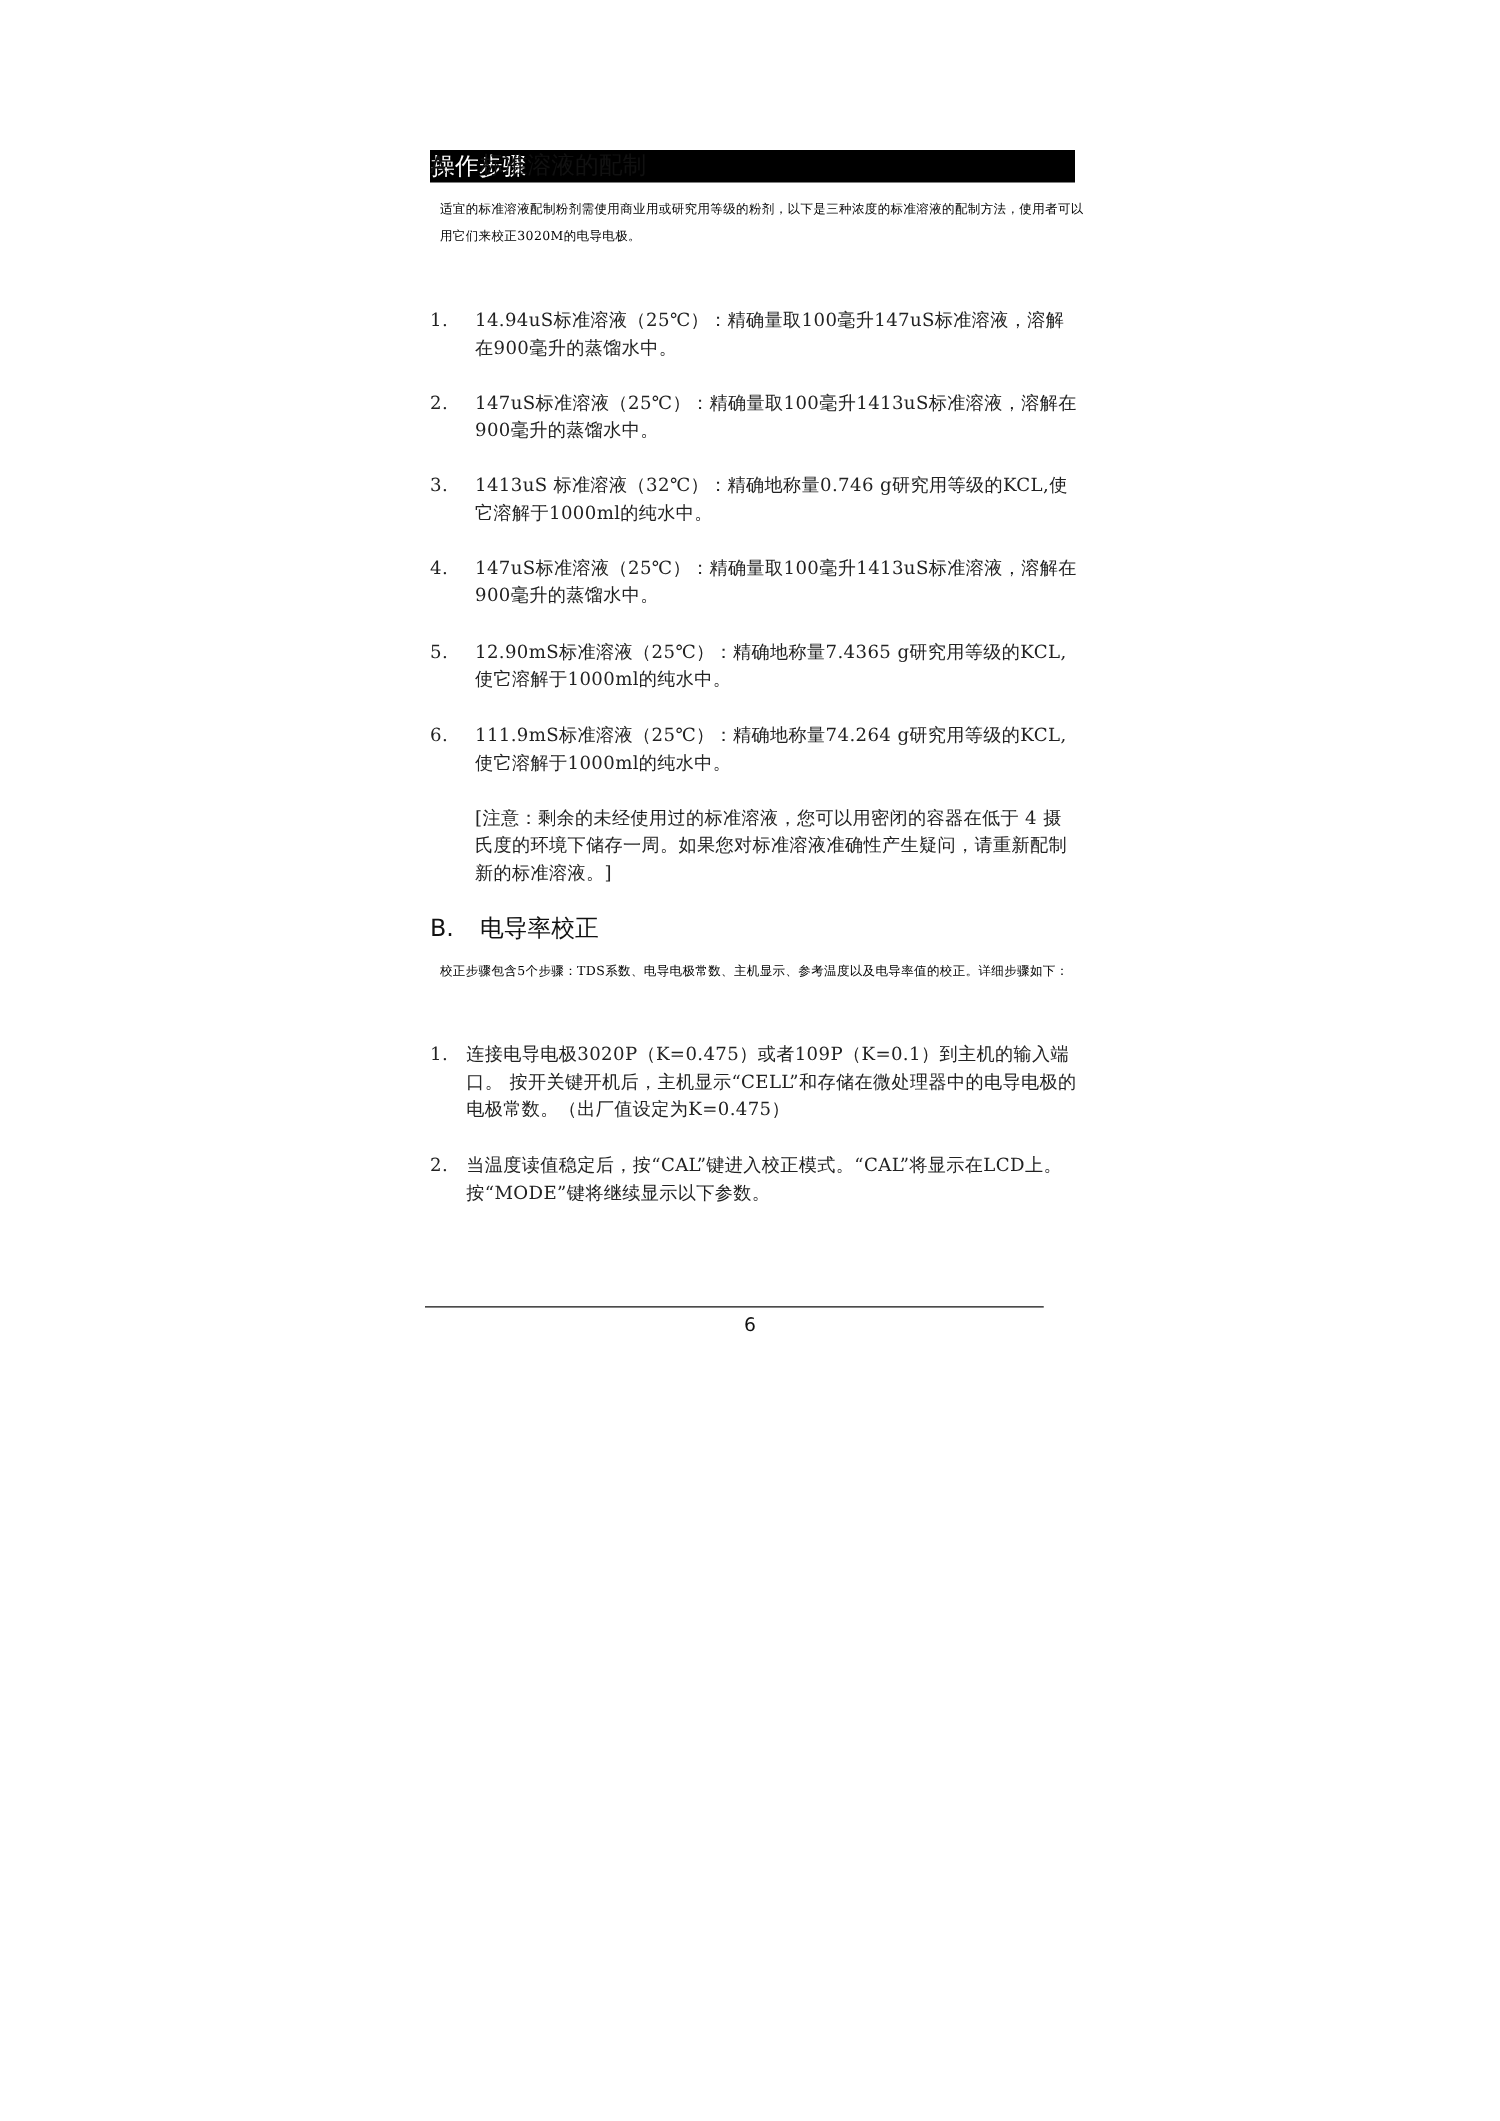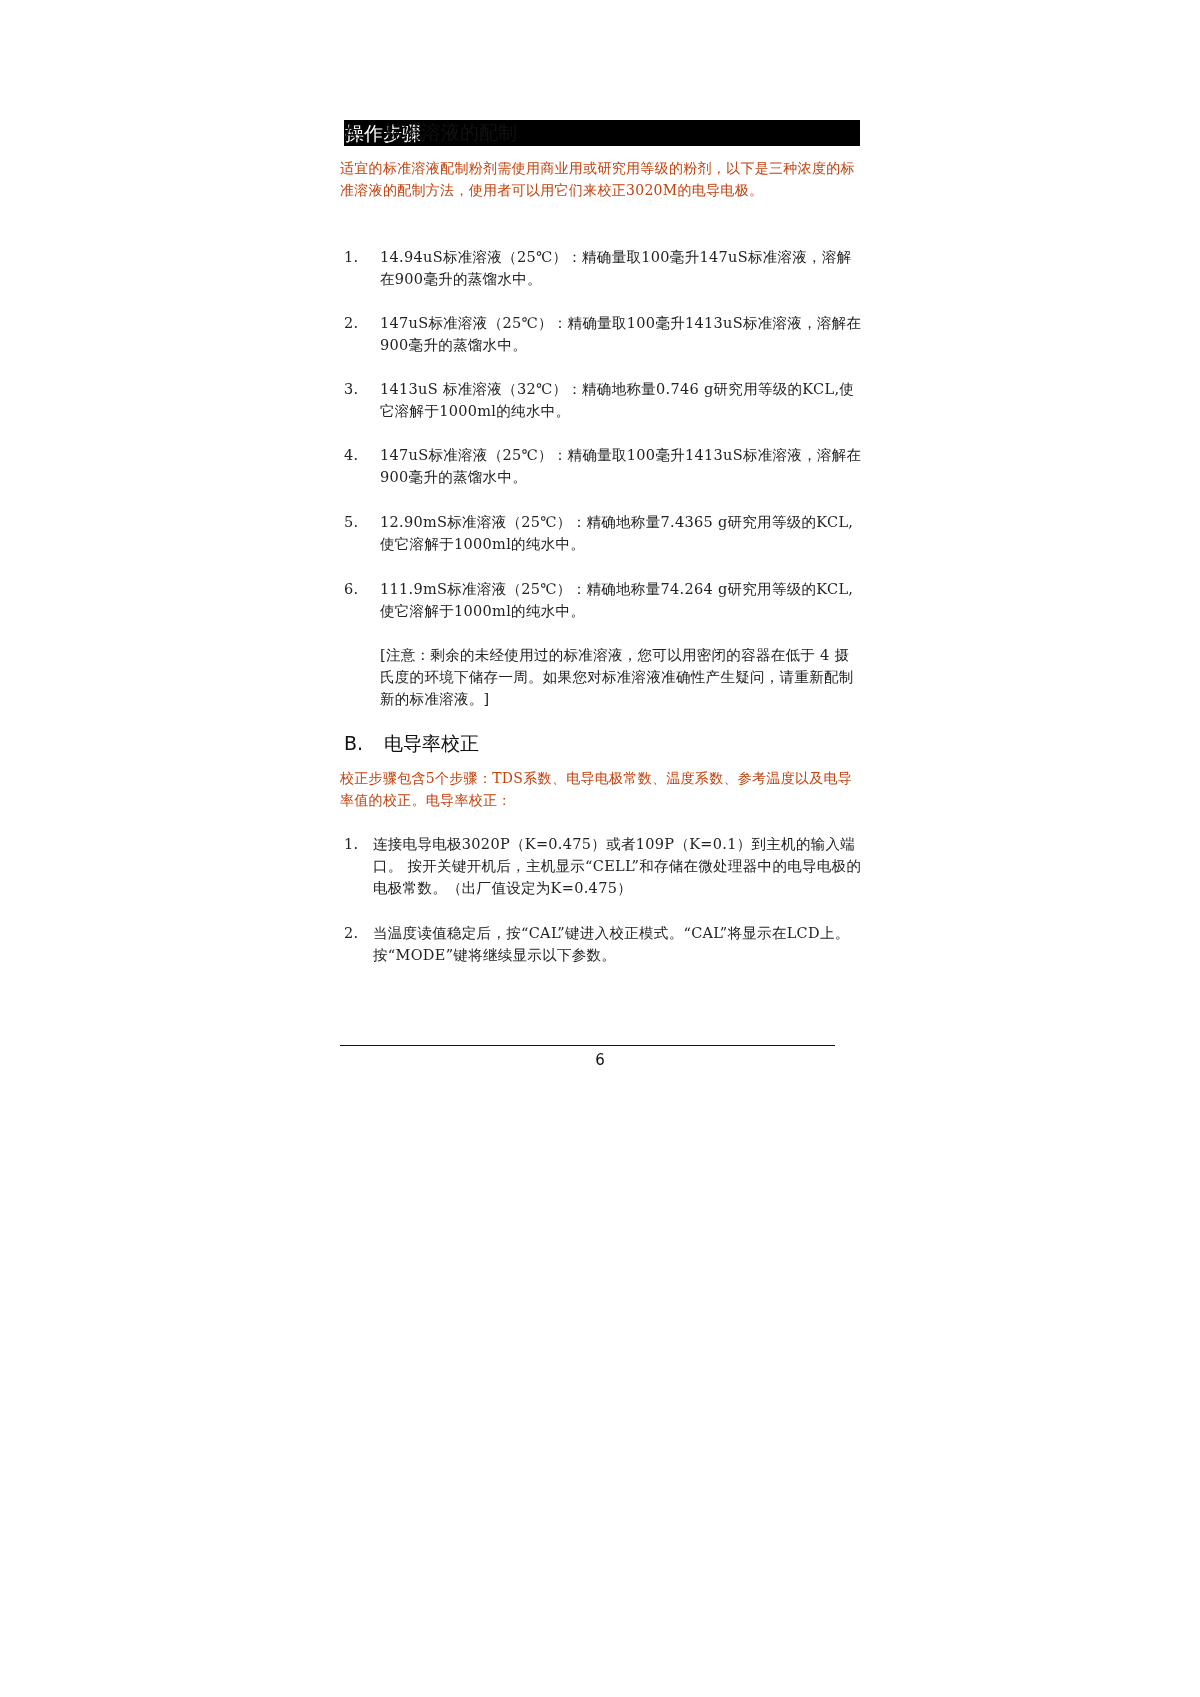--- a/index.html
+++ b/index.html
@@ -16,22 +16,22 @@
       font-size: 19px; line-height: 26px; padding-left: 1px; box-sizing: border-box; margin-top: 48px;
     }
     .section-heading {
       position: absolute; left: 344px;
       font-family: "DejaVu Sans", "Liberation Sans", sans-serif;
       font-size: 19px; line-height: 24px; color: #111;
     }
     .section-heading .letter { display: inline-block; width: 40px; }
     .section-heading .title { text-decoration-thickness: 2px; text-underline-offset: 3px; }
     .para {
-      position: absolute; left: 340px; width: 520px;
-      font-size: 14px; line-height: 22px; color: #c2410c;
+      position: absolute; left: 352px; width: 520px;
+      font-size: 10px; line-height: 22px; color: #000000;
       letter-spacing: 0.3px;
     }
     .item {
       position: absolute; left: 344px; width: 520px;
       font-size: 14.5px; line-height: 22px; color: #222; letter-spacing: 0.3px;
     }
     .item .num { position: absolute; left: 0; top: 0; }
     .item .body { margin-left: 36px; display: block; }
     .item.b .body { margin-left: 29px; }
     .note {
@@ -92,21 +92,21 @@
     <span class="num">6.</span>
     <span class="body">111.9mS标准溶液（25℃）：精确地称量74.264 g研究用等级的KCL,使它溶解于1000ml的纯水中。</span>
   </div>
 
   <div class="note" style="top:644px;">[注意：剩余的未经使用过的标准溶液，您可以用密闭的容器在低于 4 摄氏度的环境下储存一周。如果您对标准溶液准确性产生疑问，请重新配制新的标准溶液。]</div>
 
   <div class="section-heading" style="top:731px;">
     <span class="letter">B.</span><span class="title">电导率校正</span>
   </div>
 
-  <div class="para" style="top:767px;">校正步骤包含5个步骤：TDS系数、电导电极常数、温度系数、参考温度以及电导率值的校正。电导率校正：</div>
+  <div class="para" style="top:767px;">校正步骤包含5个步骤：TDS系数、电导电极常数、主机显示、参考温度以及电导率值的校正。详细步骤如下：</div>
 
   <div class="item b" style="top:833px;">
     <span class="num">1.</span>
     <span class="body">连接电导电极3020P（K=0.475）或者109P（K=0.1）到主机的输入端口。 按开关键开机后，主机显示“CELL”和存储在微处理器中的电导电极的电极常数。（出厂值设定为K=0.475）</span>
   </div>
   <div class="item b" style="top:922px;">
     <span class="num">2.</span>
     <span class="body">当温度读值稳定后，按“CAL”键进入校正模式。“CAL”将显示在LCD上。按“MODE”键将继续显示以下参数。</span>
   </div>
 

